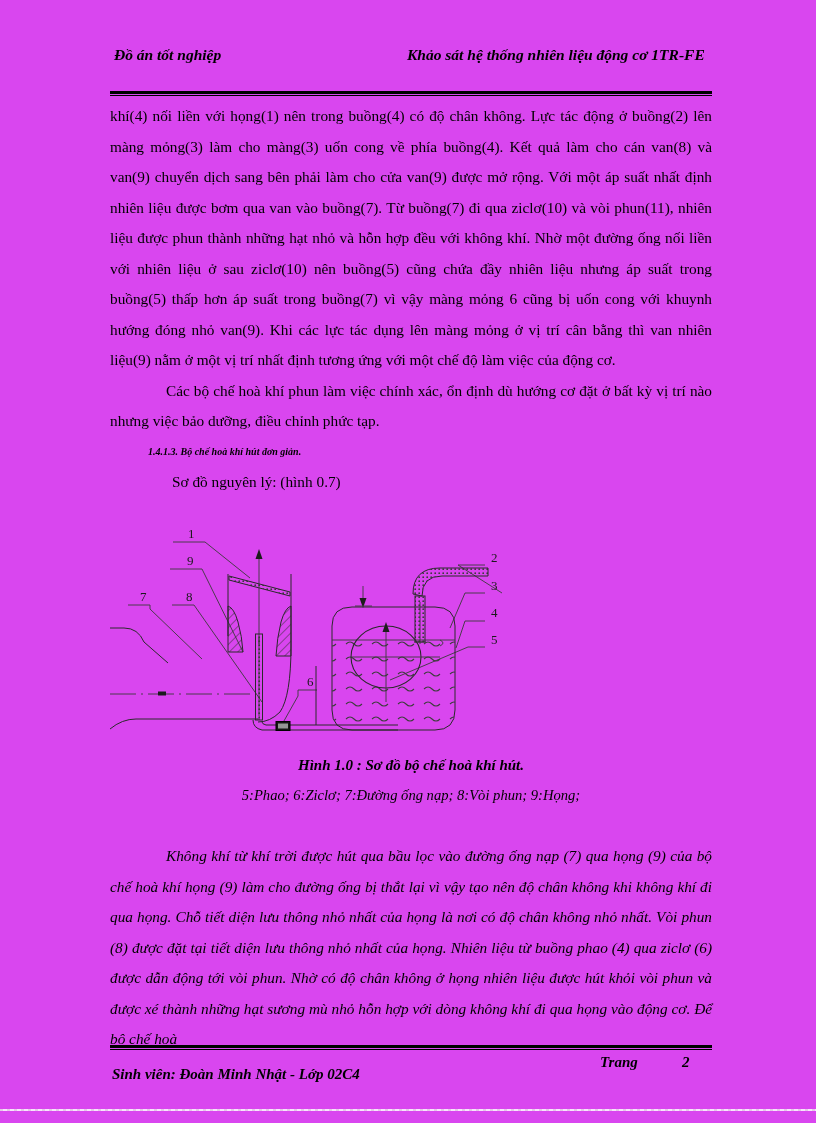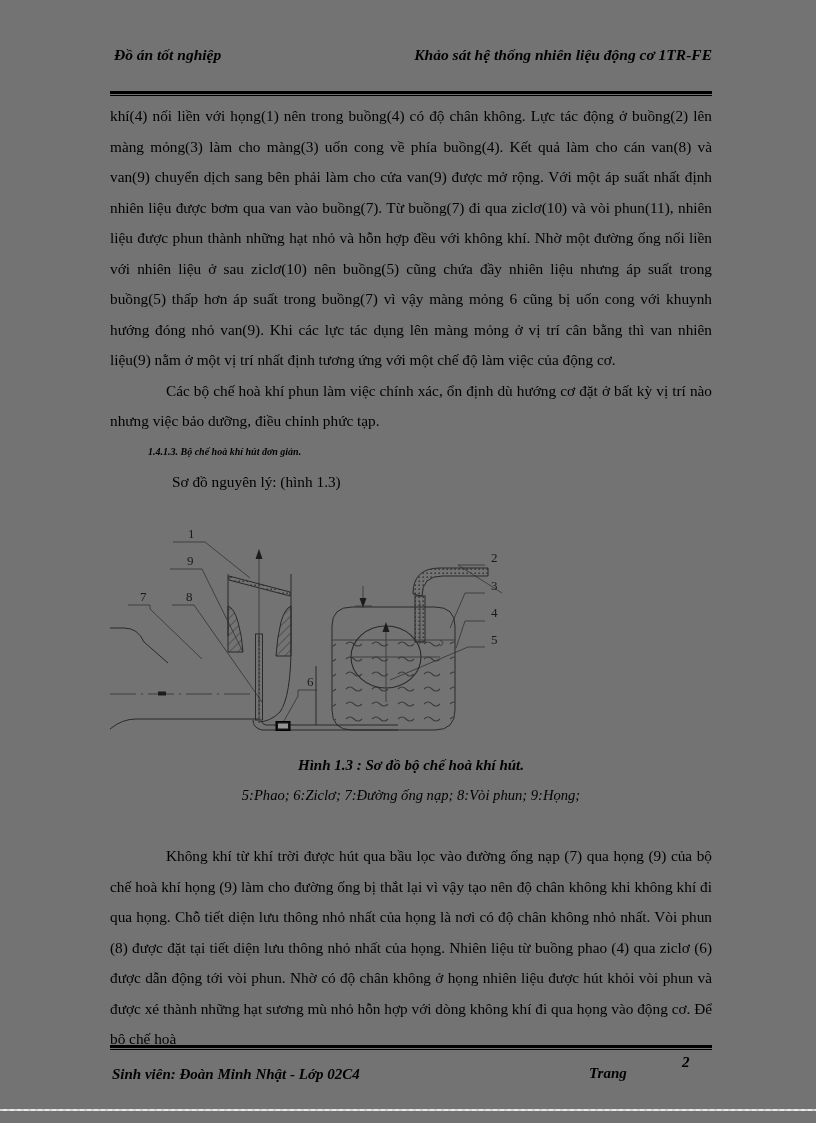--- a/index.html
+++ b/index.html
@@ -13,21 +13,21 @@
     font-family: "Liberation Serif", "DejaVu Serif", serif;
     color: #000000;
     position: relative;
     overflow: hidden;
   }
   .page {
     position: absolute;
     left: 0; top: 0;
     width: 816px;
     height: 1123px;
-    background: #737373;
+    background: #d946ef;
   }
   .content {
     position: absolute;
     left: 110px;
     top: 44px;
     width: 602px;
   }
 
   
   .header {
@@ -42,21 +42,21 @@
     position: absolute;
     left: 4px;
     top: 0;
     white-space: nowrap;
   }
   .header .right {
     position: absolute;
     left: 297px;
     top: 0;
     width: 305px;
-    text-align: right;
+    text-align: left;
   }
   .rule-top {
     position: absolute;
     left: 110px;
     top: 91px;
     width: 602px;
     height: 5px;
     border-top: 3px solid #000;
     border-bottom: 1px solid #000;
     box-sizing: border-box;
@@ -120,20 +120,21 @@
   .caption-line { white-space: nowrap; }
 
   
   .lower-text {
     position: absolute;
     left: 110px;
     top: 841px;
     width: 602px;
     font-size: 15.3px;
     line-height: 30.5px;
+    font-style: italic;
   }
 
   
   .rule-bottom {
     position: absolute;
     left: 110px;
     top: 1045px;
     width: 602px;
     height: 5px;
     border-top: 3px solid #000;
@@ -148,21 +149,21 @@
     height: 24px;
     font-weight: bold;
     font-style: italic;
     font-size: 15px;
   }
   .footer .f-left {
     position: absolute; left: 2px; top: 12px;
     white-space: nowrap;
   }
   .footer .f-trang {
-    position: absolute; left: 479px; top: 0; margin-top: 11px;
+    position: absolute; left: 490px; top: 0;
   }
   .footer .f-num {
     position: absolute; left: 572px; top: 0;
   }
 
   
   .scan-edge {
     position: absolute;
     left: 0; top: 1109px;
     width: 816px; height: 2px;
@@ -189,21 +190,21 @@
       <div class="right">Khảo sát hệ thống nhiên liệu động cơ 1TR-FE</div>
     </div>
   </div>
 
   <div class="rule-top"></div>
 
   <div class="body-text">
     <p class="just">khí(4) nối liền với họng(1) nên trong buồng(4) có độ chân không. Lực tác động ở buồng(2) lên màng mỏng(3) làm cho màng(3) uốn cong về phía buồng(4). Kết quả làm cho cán van(8) và van(9) chuyển dịch sang bên phải làm cho cửa van(9) được mở rộng. Với một áp suất nhất định nhiên liệu được bơm qua van vào buồng(7). Từ buồng(7) đi qua ziclơ(10) và vòi phun(11), nhiên liệu được phun thành những hạt nhỏ và hỗn hợp đều với không khí. Nhờ một đường ống nối liền với nhiên liệu ở sau ziclơ(10) nên buồng(5) cũng chứa đầy nhiên liệu nhưng áp suất trong buồng(5) thấp hơn áp suất trong buồng(7) vì vậy màng mỏng 6 cũng bị uốn cong với khuynh hướng đóng nhỏ van(9). Khi các lực tác dụng lên màng mỏng ở vị trí cân bằng thì van nhiên liệu(9) nằm ở một vị trí nhất định tương ứng với một chế độ làm việc của động cơ.</p>
     <p class="just ind">Các bộ chế hoà khí phun làm việc chính xác, ổn định dù hướng cơ đặt ở bất kỳ vị trí nào nhưng việc bảo dưỡng, điều chỉnh phức tạp.</p>
     <p class="sec-head">1.4.1.3. Bộ chế hoà khí hút đơn giản.</p>
-    <p class="plain-ind">Sơ đồ nguyên lý: (hình 1.3)</p>
+    <p class="plain-ind">Sơ đồ nguyên lý: (hình 0.7)</p>
   </div>
 
   <div class="figure">
     <svg width="602" height="232" viewBox="0 0 602 232">
 
       <defs>
         <pattern id="hatchR" width="6" height="6" patternUnits="userSpaceOnUse" patternTransform="rotate(45)">
           <line x1="0" y1="0" x2="0" y2="6" stroke="#2f2f2f" stroke-width="1"></line>
         </pattern>
         <pattern id="hatchL" width="6" height="6" patternUnits="userSpaceOnUse" patternTransform="rotate(-45)">
@@ -339,21 +340,21 @@
 
       <g>
         <path d="M303 78 Q303 52 330 52 L378 52 L378 60 L332 60
                  Q312 60 312 80 Z" fill="url(#dots)" stroke="#2a2a2a" stroke-width="1"></path>
       </g>
 
     </svg>
   </div>
 
   <div class="caption-block">
-    <div class="caption-title caption-line">Hình  1.3 : Sơ đồ bộ chế hoà  khí hút.</div>
+    <div class="caption-title caption-line">Hình  1.0 : Sơ đồ bộ chế hoà  khí hút.</div>
     <div class="caption-line">5:Phao; 6:Ziclơ; 7:Đường ống nạp; 8:Vòi phun; 9:Họng;</div>
   </div>
 
   <div class="lower-text">
     <p class="just ind">Không khí từ khí trời được hút qua bầu lọc vào đường ống nạp (7) qua họng (9) của bộ chế hoà khí họng (9) làm cho đường ống bị thắt lại vì vậy tạo nên độ chân không khi không khí đi qua họng. Chỗ tiết diện lưu thông nhỏ nhất của họng là nơi có độ chân không nhỏ nhất. Vòi phun (8) được đặt tại tiết diện lưu thông nhỏ nhất của họng. Nhiên liệu từ buồng phao (4) qua ziclơ (6) được dẫn động tới vòi phun. Nhờ có độ chân không ở họng nhiên liệu được hút khỏi vòi phun và được xé thành những hạt sương mù nhỏ hỗn hợp với dòng không khí đi qua họng vào động cơ. Để bộ chế hoà</p>
   </div>
 
   <div class="rule-bottom"></div>
   <div class="footer">
     <div class="f-left">Sinh viên: Đoàn Minh Nhật - Lớp 02C4</div>

